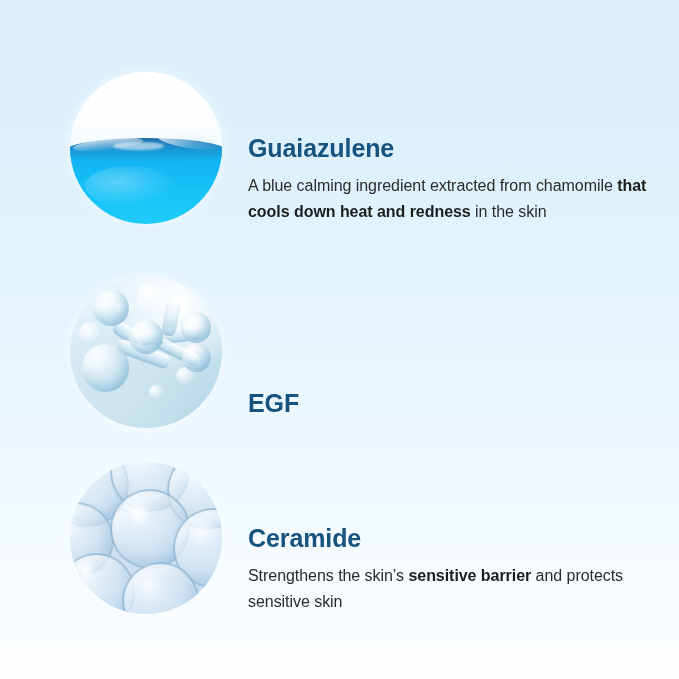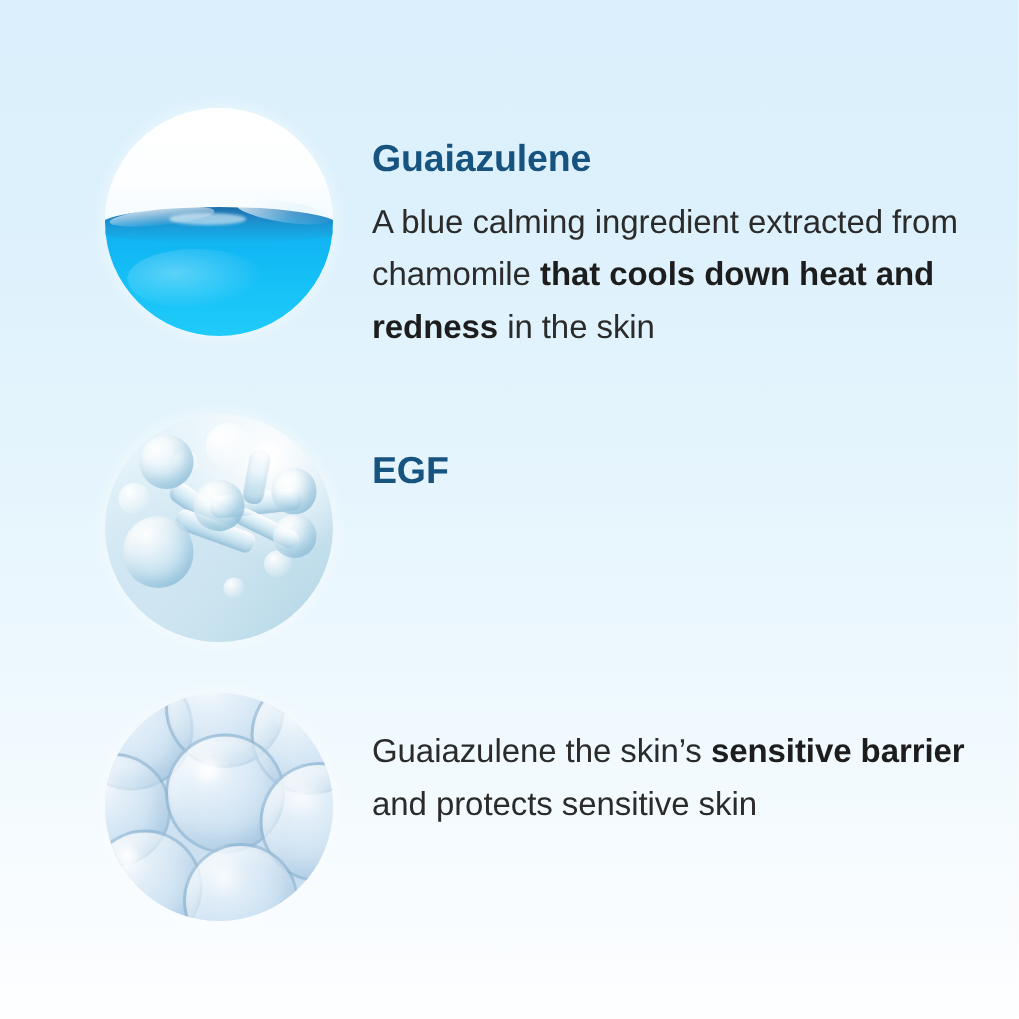--- a/index.html
+++ b/index.html
@@ -19,21 +19,21 @@
     width: 679px;
     height: 679px;
     box-sizing: border-box;
   }
 
   .ingredient-row {
     position: absolute;
     left: 0;
     width: 679px;
     display: flex;
-    align-items: flex-start;
+    align-items: flex-end;
   }
 
   .row-1 { top: 72px; }
   .row-2 { top: 276px; }
   .row-3 { top: 462px; }
 
   
   .circle-wrap {
     position: relative;
     width: 152px;
@@ -188,21 +188,21 @@
   .ingredient-title {
     color: #17537f;
     font-size: 25px;
     font-weight: bold;
     line-height: 1.12;
     margin: 0 0 11px 0;
     letter-spacing: -0.1px;
   }
   .ingredient-desc {
     color: #2b2b2b;
-    font-size: 22px;
+    font-size: 16px;
     line-height: 1.58;
     margin: 0;
     letter-spacing: -0.05px;
   }
   .ingredient-desc b {
     font-weight: bold;
     color: #1d1d1d;
   }
 </style>
 </head>
@@ -273,17 +273,18 @@
         <div class="bubble" style="left:26%;top:18%;width:50%;height:50%;"></div>
         <div class="bubble" style="left:68%;top:30%;width:50%;height:50%;"></div>
         <div class="bubble" style="left:-8%;top:60%;width:48%;height:48%;"></div>
         <div class="bubble" style="left:34%;top:66%;width:48%;height:48%;"></div>
 
         <div class="bubble-hl" style="left:38%;top:28%;width:14%;height:12%;"></div>
         <div class="bubble-hl" style="left:4%;top:66%;width:12%;height:10%;"></div>
       </div>
     </div>
     <div class="text-col">
-      <p class="ingredient-desc"><span>Guaiazulene the skin’s </span><b>sensitive barrier</b><span> and protects sensitive skin</span></p>
+      <h2 class="ingredient-title">Ceramide</h2>
+      <p class="ingredient-desc"><span>Strengthens the skin’s </span><b>sensitive barrier</b><span> and protects sensitive skin</span></p>
     </div>
   </div>
 
 </div>
 
 </body></html>

